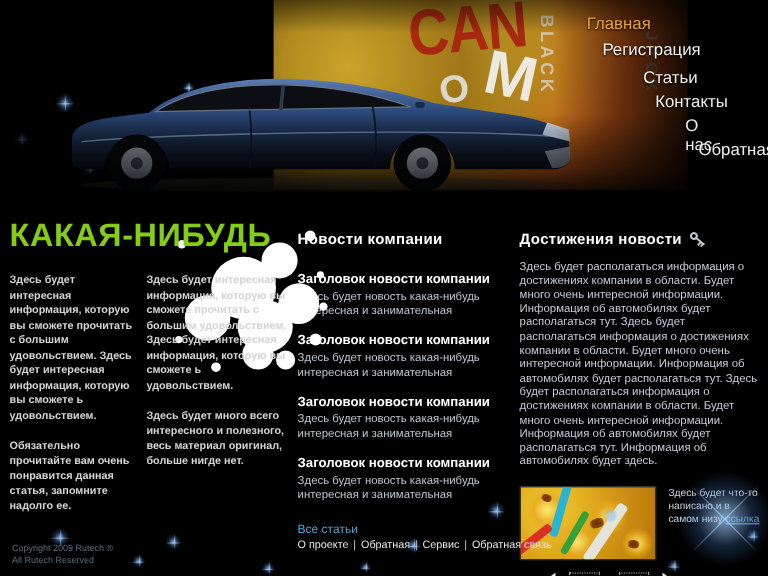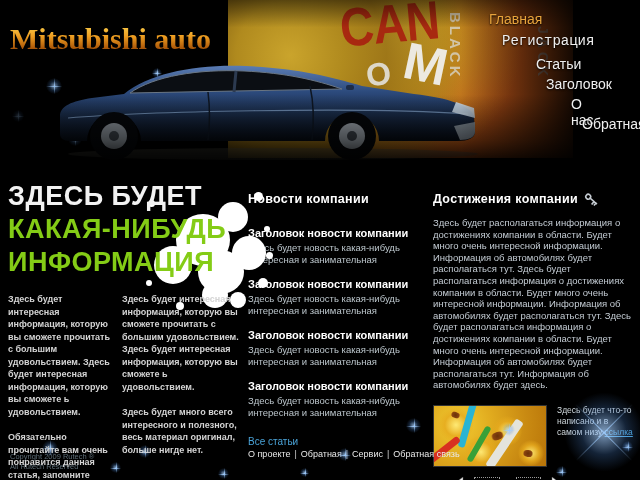--- a/index.html
+++ b/index.html
@@ -26,21 +26,21 @@
       linear-gradient(to right, #000 0%, rgba(0,0,0,0) 9%, rgba(0,0,0,0) 72%, rgba(0,0,0,.9) 90%, #000 97%),
       linear-gradient(to bottom, rgba(0,0,0,.5) 0%, rgba(0,0,0,0) 16%, rgba(0,0,0,0) 55%, rgba(0,0,0,.55) 82%, #000 98%);}
   .logo{position:absolute;left:10px;top:24px;z-index:4;}
   .logo-title{font-family:"Liberation Serif",serif;font-weight:bold;font-size:30px;line-height:30px;
     background:linear-gradient(#f8d050 0%, #f0a022 40%, #b05c0a 78%, #7a3c06 100%);
     -webkit-background-clip:text;background-clip:text;color:transparent;letter-spacing:0px;}
   .logo-tagline{margin-top:2px;font-size:8px;font-weight:bold;letter-spacing:3px;color:#e8850f;}
   .nav{position:absolute;left:0;top:0;width:604px;height:172px;z-index:5;font-size:14px;}
   .nav-item{position:absolute;color:#efefef;cursor:pointer;text-shadow:0 1px 2px #000;}
   .nav-item.active{color:#e8a43c;}
-  .n0{left:489px;top:11px;} .n1{left:502px;top:33px;font-family:Liberation Mono, monospace;} .n2{left:536px;top:56px;}
+  .n0{left:489px;top:11px;} .n1{left:502px;top:33px;} .n2{left:536px;top:56px;}
   .n3{left:546px;top:76px;} .n4{left:571px;top:96px;} .n5{left:582px;top:116px;}
   
   .star{position:absolute;pointer-events:none;z-index:1;
     background:radial-gradient(circle, rgba(170,210,255,.75) 0%, rgba(80,140,220,.25) 40%, transparent 70%);}
   .star::before{content:"";position:absolute;left:0;top:50%;width:100%;height:1px;
     background:linear-gradient(90deg, transparent, rgba(160,205,255,.9), transparent);}
   .star::after{content:"";position:absolute;top:0;left:50%;height:100%;width:1px;
     background:linear-gradient(180deg, transparent, rgba(160,205,255,.9), transparent);}
   .flare{transform:rotate(45deg);}
   
@@ -120,28 +120,27 @@
     <circle cx="56" cy="80" r="13" fill="#8a929a"></circle>
     <circle cx="56" cy="80" r="5" fill="#3a4048"></circle>
     <circle cx="294" cy="80" r="24" fill="#05070a"></circle>
     <circle cx="294" cy="80" r="13" fill="#9aa2aa"></circle>
     <circle cx="294" cy="80" r="5" fill="#3a4048"></circle>
   </svg>
 
   <div class="header-fade"></div>
 
   <div class="logo">
-    <div class="logo-title">Mitsubishi auto</div>
   </div>
 
   <div class="nav">
     <span class="nav-item n0 active">Главная</span>
     <span class="nav-item n1">Регистрация</span>
     <span class="nav-item n2">Статьи</span>
-    <span class="nav-item n3">Заголовок</span>
+    <span class="nav-item n3">Контакты</span>
     <span class="nav-item n4">О нас</span>
     <span class="nav-item n5">Обратная</span>
   </div>
 
   <div class="star" style="left:46px;top:78px;width:16px;height:16px;"></div>
   <div class="star" style="left:12px;top:110px;width:12px;height:12px;"></div>
   <div class="star" style="left:68px;top:132px;width:14px;height:14px;"></div>
   <div class="star" style="left:152px;top:68px;width:10px;height:10px;"></div>
 </div>
 
@@ -155,21 +154,21 @@
     <i class="bl" style="left:56px;top:96px;width:26px;height:26px;"></i>
     <i class="bl" style="left:2px;top:14px;width:7px;height:7px;"></i>
     <i class="bl" style="left:108px;top:6px;width:9px;height:9px;"></i>
     <i class="bl" style="left:118px;top:40px;width:6px;height:6px;"></i>
     <i class="bl" style="left:84px;top:106px;width:16px;height:16px;"></i>
     <i class="bl" style="left:30px;top:116px;width:8px;height:8px;"></i>
     <i class="bl" style="left:112px;top:92px;width:10px;height:10px;"></i>
     <i class="bl" style="left:0px;top:94px;width:6px;height:6px;"></i>
     <i class="bl" style="left:120px;top:66px;width:7px;height:7px;"></i>
   </div>
-  <h1><span>ЗДЕСЬ БУДЕТ</span><span class="hl">КАКАЯ-НИБУДЬ</span><span class="hl">ИНФОРМАЦИЯ</span></h1>
+  <h1><span class="hl">КАКАЯ-НИБУДЬ</span></h1>
   <div class="intro-cols">
     <div class="icol icol1">
       <p>Здесь будет интересная информация, которую вы сможете прочитать с большим удовольствием. Здесь будет интересная информация, которую вы сможете ь удовольствием.</p>
       <p>Обязательно прочитайте вам очень понравится данная статья, запомните надолго ее.</p>
     </div>
     <div class="icol icol2">
       <p>Здесь будет интересная информация, которую вы сможете прочитать с большим удовольствием. Здесь будет интересная информация, которую вы сможете ь удовольствием.</p>
       <p>Здесь будет много всего интересного и полезного, весь материал оригинал, больше нигде нет.</p>
     </div>
   </div>
@@ -193,21 +192,21 @@
     <div class="news-item">
       <h3>Заголовок новости компании</h3>
       <p>Здесь будет новость какая-нибудь интересная и занимательная</p>
     </div>
   </div>
   <a class="all-link">Все статьи</a>
 </div>
 
 <div class="ach">
   <div class="ach-head">
-    <h2 class="col-title">Достижения компании</h2>
+    <h2 class="col-title">Достижения новости</h2>
     <svg width="16" height="14" viewBox="0 0 16 14">
       <g transform="rotate(40 7 7)" fill="none" stroke="#c4cad0" stroke-width="1.6">
         <circle cx="3.4" cy="7" r="2.4"></circle>
         <path d="M5.8,7 L14,7 M11,7 L11,10 M13.4,7 L13.4,9.3" stroke-linecap="square"></path>
       </g>
     </svg>
   </div>
   <p class="body">Здесь будет располагаться информация о достижениях компании в области. Будет много очень интересной информации. Информация об автомобилях будет располагаться тут. Здесь будет располагаться информация о достижениях компании в области. Будет много очень интересной информации. Информация об автомобилях будет располагаться тут. Здесь будет располагаться информация о достижениях компании в области. Будет много очень интересной информации. Информация об автомобилях будет располагаться тут. Информация об автомобилях будет здесь.</p>
   <div class="ach-media">
     <div class="thumb">

